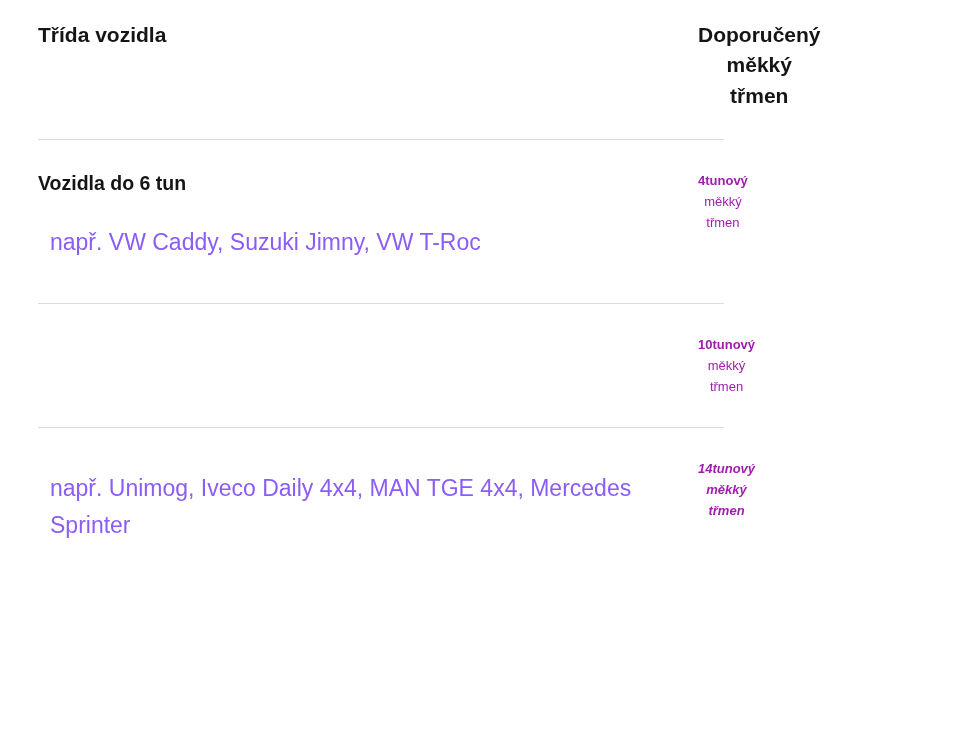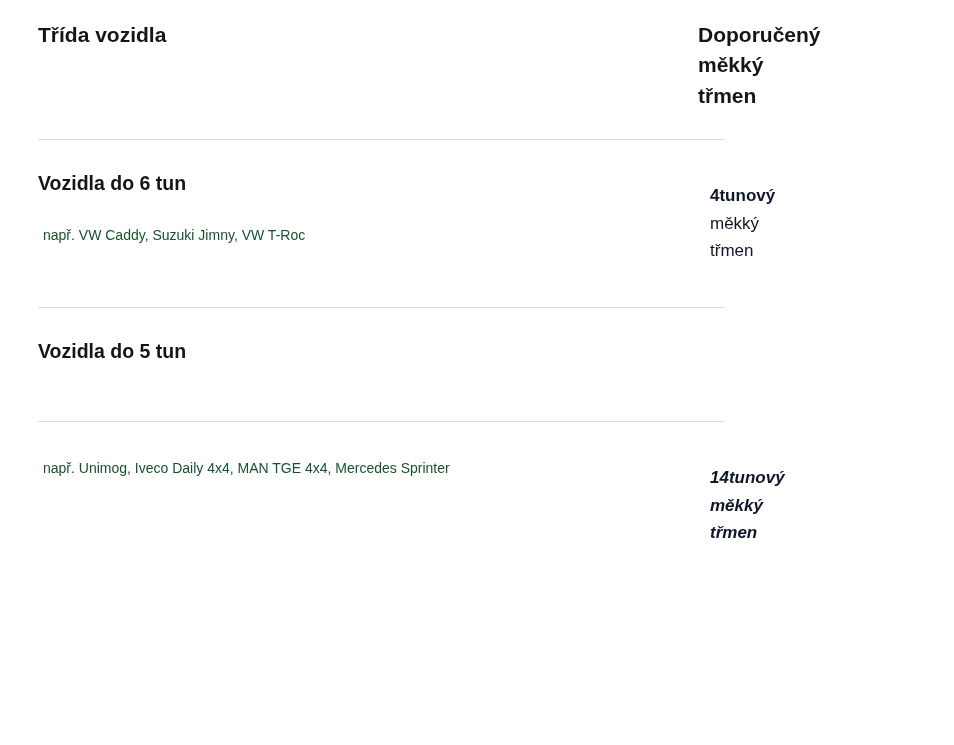--- a/index.html
+++ b/index.html
@@ -29,20 +29,21 @@
   }
   .col-left {
     flex: 0 0 660px;
     max-width: 660px;
     box-sizing: border-box;
     padding-right: 20px;
   }
   .col-right {
     flex: 1 1 auto;
     box-sizing: border-box;
+    text-align: center;
   }
 
   
   .header-row {
     padding-top: 20px;
     padding-bottom: 28px;
   }
   .header-cell {
     font-size: 21px;
     font-weight: 700;
@@ -59,32 +60,32 @@
     padding-bottom: 30px;
   }
   .class-title {
     font-size: 19.5px;
     font-weight: 700;
     line-height: 1.4;
     color: #151515;
     margin: 0 0 26px 0;
   }
   .class-examples {
-    font-size: 14px;
+    font-size: 23px;
     font-weight: 400;
     line-height: 1.62;
-    color: #14532d;
-    margin: 5px;
+    color: #8b5cf6;
+    margin: 12px;
   }
   .rec-text {
-    font-size: 17px;
+    font-size: 13px;
     line-height: 1.62;
-    color: #0f172a;
+    color: #a21caf;
     max-width: 215px;
-    margin: 12px;
+    margin: 0;
     font-weight: 400;
   }
   .rec-text .strong {
     font-weight: 700;
   }
   .rec-text.all-bold {
     font-weight: 700;
     font-style: italic;
   }
 </style>
@@ -107,21 +108,23 @@
       <p class="class-title">Vozidla do 6 tun</p>
       <p class="class-examples">např. VW Caddy, Suzuki Jimny, VW T-Roc</p>
     </div>
     <div class="col-right">
       <p class="rec-text"><span class="strong">4tunový</span><span> měkký třmen</span></p>
     </div>
   </div>
 
   <div class="row body-row divider">
     <div class="col-left">
-      <p class="class-title">Vozidla do 5 tun</p>
+    </div>
+    <div class="col-right">
+      <p class="rec-text"><span class="strong">10tunový</span><span> měkký třmen</span></p>
     </div>
   </div>
 
   <div class="row body-row divider">
     <div class="col-left">
       <p class="class-examples">např. Unimog, Iveco Daily 4x4, MAN TGE 4x4, Mercedes Sprinter</p>
     </div>
     <div class="col-right">
       <p class="rec-text all-bold"><span class="strong">14tunový měkký třmen</span><span></span></p>
     </div>

